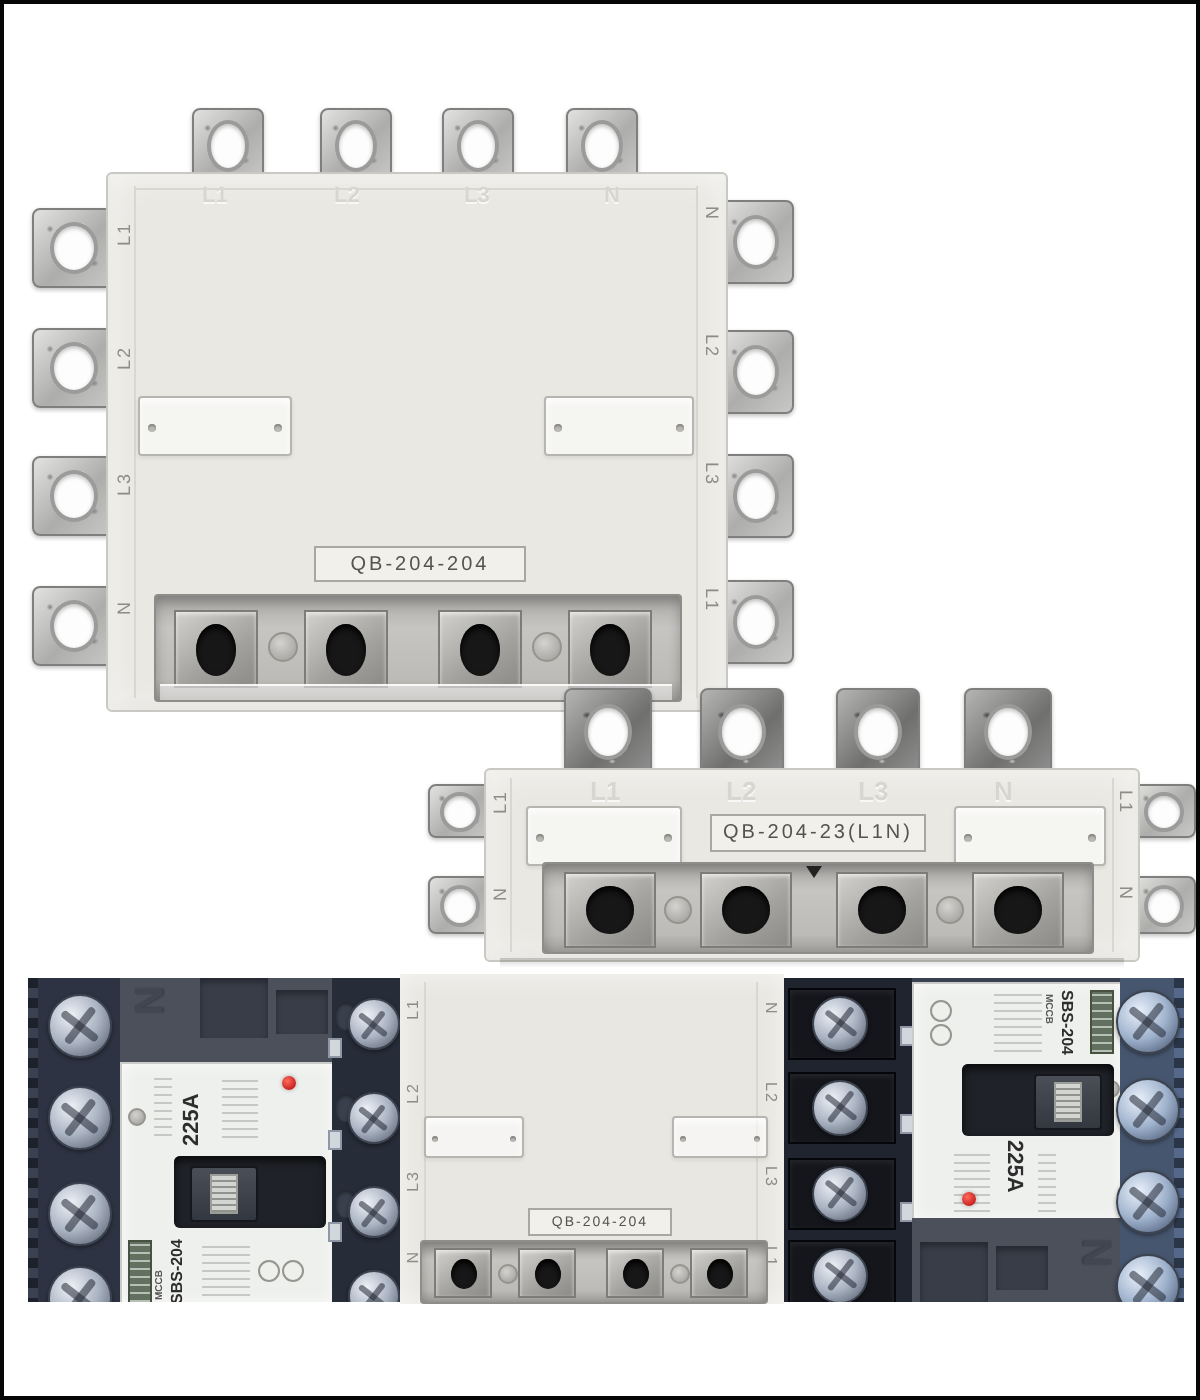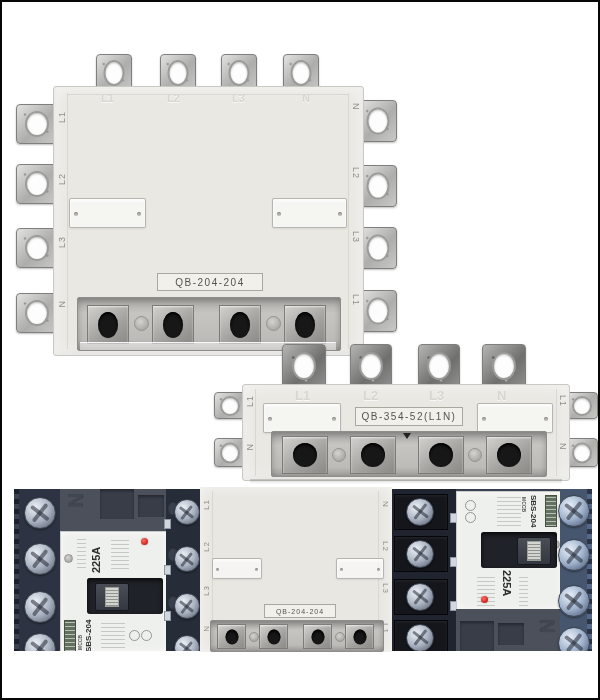--- a/index.html
+++ b/index.html
@@ -235,21 +235,21 @@
       <div class="cover" style="left:20px;top:18px;width:76px;height:28px;">
           <div class="pin" style="left:4px;"></div>
           <div class="pin" style="right:4px;"></div>
         </div>
       <div class="cover" style="left:234px;top:18px;width:74px;height:28px;">
           <div class="pin" style="left:4px;"></div>
           <div class="pin" style="right:4px;"></div>
         </div>
 
       <div class="plate" style="left:112px;top:22px;width:106px;height:17px;font-size:10px;">
-        <span>QB-354-52(L1N)</span>
+        <span>QB-204-23(L1N)</span>
       </div>
 
       <div class="channel" style="left:28px;top:46px;width:274px;height:44px;">
         <div class="tri-marker" style="left:131px;top:1px;"></div>
         <div class="contact" style="left:10px;top:4px;width:44px;height:36px;">
             <div class="chole" style="width:24px;height:24px;"></div>
           </div>
         <div class="contact" style="left:78px;top:4px;width:44px;height:36px;">
             <div class="chole" style="width:24px;height:24px;"></div>
           </div>

